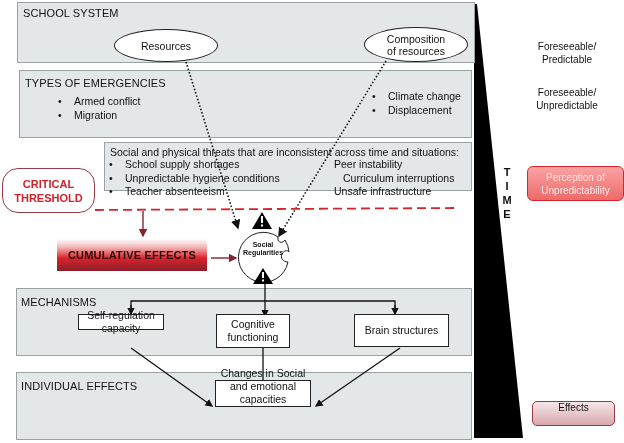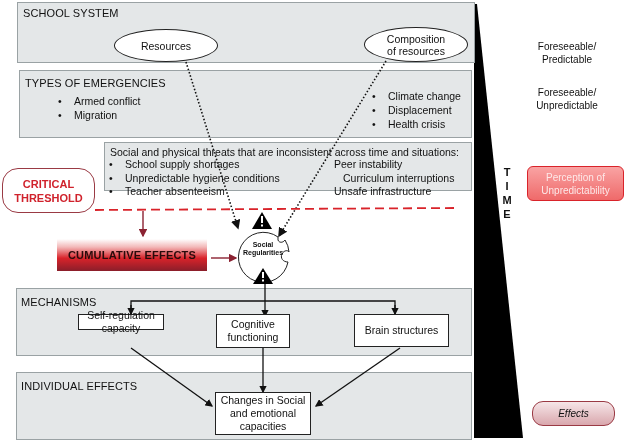--- a/index.html
+++ b/index.html
@@ -40,21 +40,20 @@
 
 <div class="panel" style="left:19px;top:70px;width:453px;height:68px;"></div>
 <div class="ptitle" style="left:25px;top:77px;">TYPES OF EMERGENCIES</div>
 <div class="bul" style="left:58px;top:94px;">
   <div>Armed conflict</div>
   <div>Migration</div>
 </div>
 <div class="bul" style="left:372px;top:89px;">
   <div>Climate change</div>
   <div>Displacement</div>
-  <div>Health crisis</div>
 </div>
 
 <div class="threats">
   <div>Social and physical threats that are inconsistent across time and situations:</div>
 </div>
 <div class="bul" style="left:109px;top:158px;line-height:13.5px;">
   <div>School supply shortages</div>
   <div>Unpredictable hygiene conditions</div>
   <div>Teacher absenteeism</div>
 </div>
@@ -120,35 +119,35 @@
 <div class="box" style="left:78px;top:314px;width:86px;height:16px;">
   <span><span>Self-regulation</span><br><span>capacity</span></span>
 </div>
 <div class="box" style="left:216px;top:314px;width:74px;height:34px;">
   <span><span>Cognitive</span><br><span>functioning</span></span>
 </div>
 <div class="box" style="left:354px;top:314px;width:95px;height:33px;">
   <span>Brain structures</span>
 </div>
 
-<div class="box" style="left:215px;top:392px;width:96px;height:43px;line-height:13px;">
+<div class="box" style="left:215px;top:380px;width:96px;height:27px;line-height:13px;align-items:flex-end;">
   <span><span>Changes in Social</span><br><span>and emotional</span><br><span>capacities</span></span>
 </div>
 
 <div class="abs" style="left:501px;top:165px;width:12px;text-align:center;font-weight:bold;font-size:11px;line-height:14px;">
   <div>T</div>
   <div>I</div>
   <div>M</div>
   <div>E</div>
 </div>
 
 <div class="right-label" style="left:512px;top:40px;">
   <span>Foreseeable/</span><br><span>Predictable</span>
 </div>
 <div class="right-label" style="left:512px;top:86px;">
   <span>Foreseeable/</span><br><span>Unpredictable</span>
 </div>
 <div class="abs" style="left:527px;top:166px;width:97px;height:35px;background:linear-gradient(to bottom,#f9a3a3,#ef6a6a);border:1.3px solid #d9232a;border-radius:6px;box-sizing:border-box;color:#fde8e8;text-align:center;font-size:10px;line-height:13px;display:flex;align-items:center;justify-content:center;">
   <span><span>Perception of</span><br><span>Unpredictability</span></span>
 </div>
-<div class="abs" style="left:532px;top:401px;width:83px;height:25px;background:linear-gradient(to bottom,#f6e6e8,#d9a7ad);border:1.2px solid #9a3a44;border-radius:11px;box-sizing:border-box;text-align:center;font-size:10px;display:flex;align-items:center;justify-content:center;font-style:italic;">
+<div class="abs" style="left:532px;top:401px;width:83px;height:25px;background:linear-gradient(to bottom,#f6e6e8,#d9a7ad);border:1.2px solid #9a3a44;border-radius:5px;box-sizing:border-box;text-align:center;font-size:10px;display:flex;align-items:flex-start;justify-content:center;">
   <span>Effects</span>
 </div>
 
 </body></html>

